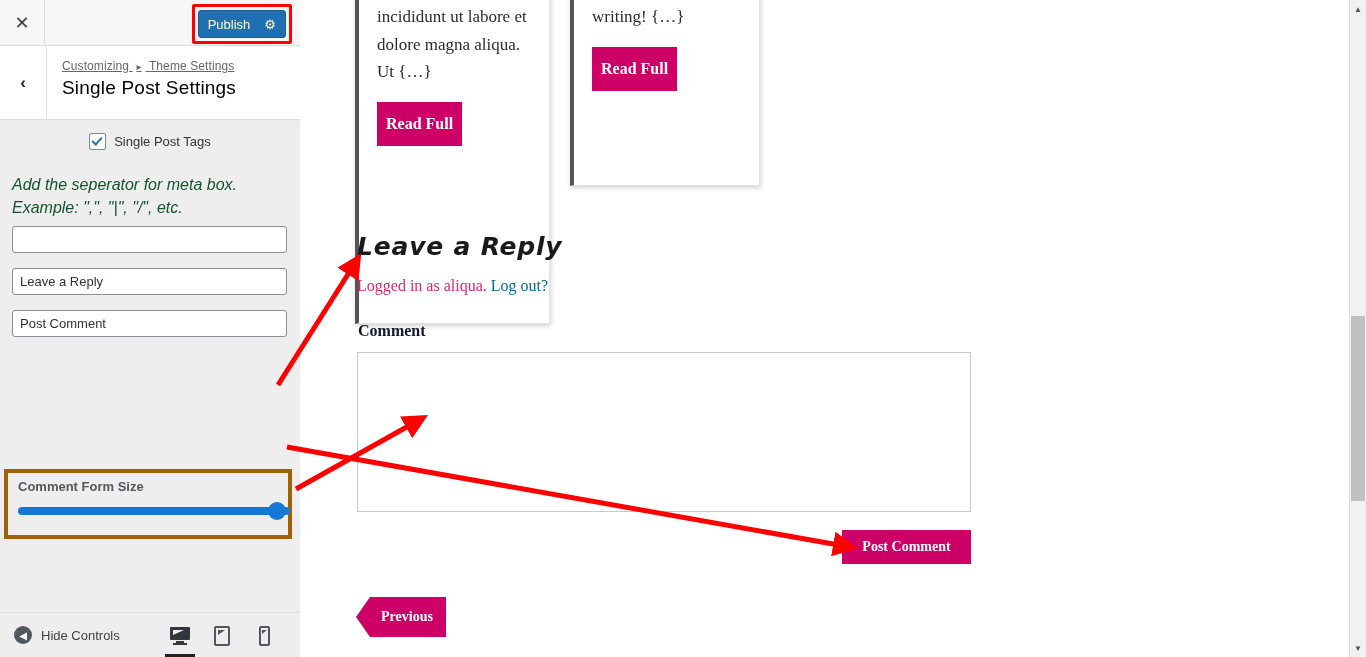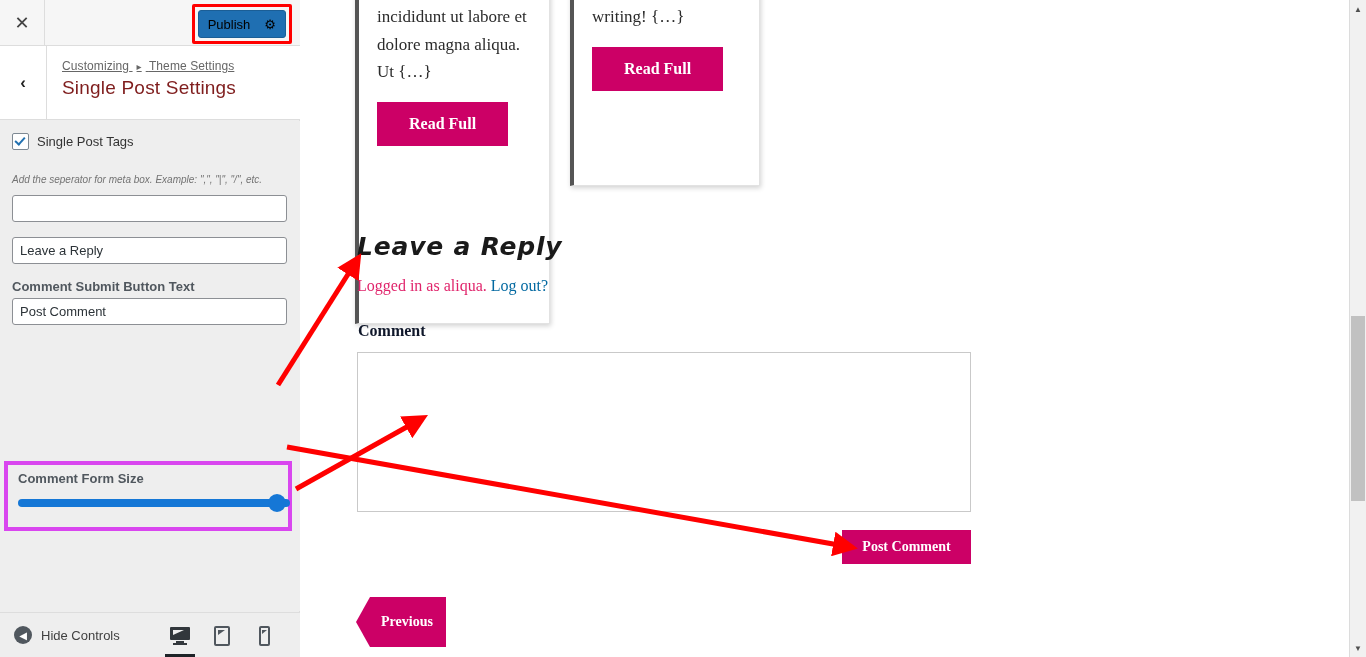--- a/index.html
+++ b/index.html
@@ -53,21 +53,21 @@
     right: 8px; top: 4px;
     padding: 3px;
     border: 3px solid #ff0000;
     border-radius: 2px;
     box-sizing: border-box;
   }
   .publish-btn {
     display: flex;
     align-items: center;
     background: #1f6fb2;
-    color: #000000;
+    color: #fef9c3;
     border: 1px solid #1b5e96;
     border-radius: 3px;
     height: 26px;
     padding: 0 9px;
     font-size: 13px;
     cursor: pointer;
     white-space: nowrap;
   }
   .publish-btn .gear {
     margin-left: 14px;
@@ -101,21 +101,21 @@
   }
   .breadcrumb {
     font-size: 12px;
     color: #666;
     letter-spacing: .1px;
     text-decoration: underline;
   }
   .breadcrumb .sep { margin: 0 4px; font-size: 10px; }
   .panel-title {
     font-size: 19px;
-    color: #7f1d1d;
+    color: #000000;
     font-weight: 400;
     margin-top: 4px;
     letter-spacing: .2px;
   }
 
   
   .controls {
     position: absolute;
     left: 0; top: 121px;
     width: 300px;
@@ -125,20 +125,21 @@
     box-sizing: border-box;
     overflow: hidden;
   }
   .ctl-check {
     display: flex;
     align-items: center;
     margin-bottom: 23px;
     font-size: 13px;
     color: #333;
     cursor: pointer;
+    justify-content: center;
   }
   .ctl-check .box {
     width: 15px; height: 15px;
     border: 1px solid #7e8993;
     background: #fff;
     border-radius: 2px;
     margin-right: 8px;
     position: relative;
     flex: 0 0 auto;
   }
@@ -151,23 +152,23 @@
     border-width: 0 2px 2px 0;
     transform: rotate(42deg);
   }
   .ctl-label {
     font-size: 13px;
     font-weight: bold;
     color: #50575e;
     margin-bottom: 4px;
   }
   .ctl-desc {
-    font-size: 10px;
+    font-size: 16px;
     font-style: italic;
-    color: #737373;
+    color: #14532d;
     line-height: 1.45;
     margin-bottom: 7px;
   }
   .ctl-input {
     width: 275px;
     height: 27px;
     border: 1px solid #8c8f94;
     border-radius: 3px;
     background: #fff;
     font-size: 13px;
@@ -175,24 +176,24 @@
     padding: 0 7px;
     box-sizing: border-box;
     font-family: "Liberation Sans", sans-serif;
     outline: none;
   }
   .ctl-group { margin-bottom: 15px; }
 
   
   .ctl-group-hl {
     position: absolute;
-    left: 4px; top: 340px;
+    left: 4px; top: 348px;
     width: 288px;
     height: 70px;
-    border: 4px solid #d946ef;
+    border: 4px solid #a16207;
     box-sizing: border-box;
     padding: 6px 10px 0 10px;
   }
   .slider-track {
     position: relative;
     width: 272px;
     height: 8px;
     margin-top: 13px;
   }
   .slider-fill {
@@ -296,21 +297,21 @@
     color: #2b2b2b;
   }
   .read-full {
     display: inline-block;
     margin-top: 16px;
     background: #cc0066;
     color: #ffffff;
     font-family: "Liberation Serif", serif;
     font-weight: bold;
     font-size: 16px;
-    padding: 13px 32px;
+    padding: 13px 9px;
     cursor: pointer;
   }
 
   .reply-heading {
     position: absolute;
     left: 56px; top: 232px;
     font-family: "DejaVu Sans", sans-serif;
     font-style: italic;
     font-size: 25px;
     font-weight: bold;
@@ -355,21 +356,21 @@
     font-family: "Liberation Serif", serif;
     font-weight: bold;
     font-size: 14px;
     display: flex; align-items: center; justify-content: center;
     cursor: pointer;
     border: none;
   }
   .previous-btn {
     position: absolute;
     left: 55px; top: 597px;
-    width: 90px; height: 50px;
+    width: 90px; height: 40px;
     background: #cc0066;
     color: #ffffff;
     font-family: "Liberation Serif", serif;
     font-weight: bold;
     font-size: 14px;
     display: flex; align-items: center; justify-content: center;
     cursor: pointer;
     clip-path: polygon(14px 0, 100% 0, 100% 100%, 14px 100%, 0 50%);
     padding-left: 12px;
     box-sizing: border-box;
@@ -449,21 +450,20 @@
     <div class="ctl-group">
       <div class="ctl-desc">Add the seperator for meta box. Example: ",", "|", "/", etc.</div>
       <input class="ctl-input" type="text" value="" style="">
     </div>
 
     <div class="ctl-group">
       <input class="ctl-input" type="text" value="Leave a Reply" style="">
     </div>
 
     <div class="ctl-group">
-      <div class="ctl-label">Comment Submit Button Text</div>
       <input class="ctl-input" type="text" value="Post Comment" style="">
     </div>
 
     <div class="ctl-group-hl">
       <div class="ctl-label">Comment Form Size</div>
       <div class="slider-track">
         <div class="slider-fill"></div>
         <div class="slider-thumb"></div>
       </div>
     </div>

